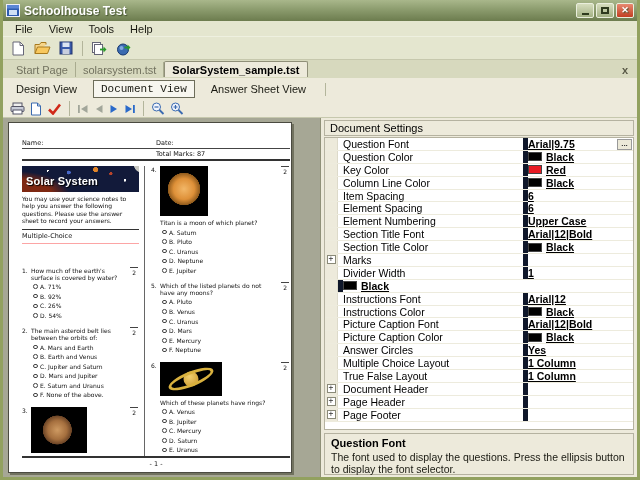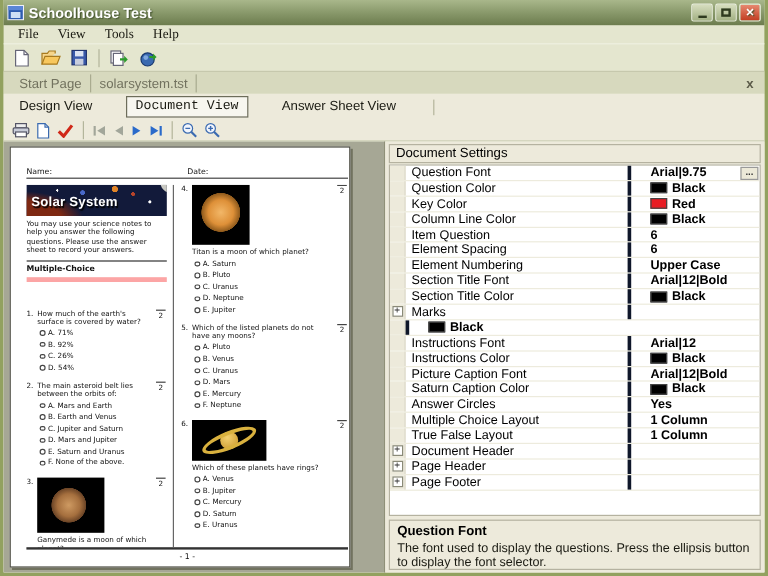--- a/index.html
+++ b/index.html
@@ -25,42 +25,42 @@
     background:linear-gradient(180deg,#D6DDBE,#A3B184); color:#2E3A1E;
     font-size:9px; line-height:9px; font-weight:bold; cursor:default;
   }
   .winbtn.close{ background:linear-gradient(180deg,#E78970,#C23E22); color:#fff; }
   .winbtn .minbar{ width:7px; height:2px; background:#2E3A1E; margin-top:6px; }
   .winbtn .maxbox{ width:8px; height:7px; border:2px solid #2E3A1E; border-top-width:2px; }
 
   
   .menubar{ height:16px; flex:none; display:flex; align-items:center; padding-left:4px;
     font-size:11px; color:#1a1a12; border-bottom:1px solid #eef0e0; }
-  .menuitem{ padding:4px 8px;font-family:Liberation Serif, serif; }
+  .menuitem{ padding:4px 8px; }
 
   
   .toolbar{ height:23px; flex:none; display:flex; align-items:center; gap:4px;
     padding:1px 5px; border-bottom:1px solid #c6c8ad; }
   .tbtn{ width:20px; height:19px; display:flex; align-items:center; justify-content:center; border:1px solid transparent; }
   .tsep{ width:1px; height:15px; background:#b3b59b; margin:0 2px; flex:none; }
 
   
   .tabstrip{ height:18px; flex:none; background:#D7D9BE; display:flex; align-items:center;
     padding-left:6px; position:relative; }
   .doctab{ font-size:11px; color:#72725f; padding:2px 7px 1px 7px; border-right:1px solid #a9ab8f;
     white-space:nowrap; }
   .doctab:last-of-type{ border-right:none; }
   .doctab.active{ background:#EDEADB; color:#000; font-weight:bold;
     border:1px solid #8f8f78; border-bottom:none; border-radius:2px 2px 0 0; }
   .tab-close{ position:absolute; right:7px; bottom:2px; font-size:11px; line-height:11px;
     color:#5a5a48; font-weight:bold; padding:0 2px; }
 
   
   .viewtabs{ height:22px; flex:none; background:#EDEADB; display:flex; align-items:center;
-    padding:0 5px; gap:20px; }
+    padding:0 5px; gap:8px; }
   .viewtab{ font-size:11px; color:#1a1a12; padding:2px 7px; border:1px solid transparent; }
   .viewtab.active{ background:#F7F6EF; border-color:#6d6d5a;font-family:Liberation Mono, monospace; }
   .viewtab-sep{ width:1px; height:13px; background:#b3b59b; margin-left:3px; }
 
   
   .previewbar{ height:18px; flex:none; background:#EDEADB; border-bottom:1px solid #c6c8ad;
     display:flex; align-items:center; gap:5px; padding:0 7px; }
   .pbtn{ display:flex; align-items:center; justify-content:center; height:16px; }
 
   
@@ -93,22 +93,22 @@
       radial-gradient(circle 3px at 40% 25%, #4868C8 0 60%, transparent 70%),
       radial-gradient(circle 2.5px at 76% 30%, #B8442A 0 60%, transparent 70%),
       radial-gradient(circle 14px at 103% -8%, #C9C9C2 0 60%, transparent 66%),
       radial-gradient(ellipse 70px 30px at -6% 110%, #7E2812 0 52%, rgba(126,40,18,0) 78%),
       #121A3A; }
   .banner-text{ position:absolute; left:4px; bottom:5px; color:#fff; font-weight:bold;
     font-size:11px; letter-spacing:.2px; text-shadow:1px 1px 1px #000;
     font-family:"Liberation Sans",sans-serif; }
 
   .instructions{ font-size:6px; line-height:7.4px; margin:3px 0 4px 0; }
-  .sectiontitle{ font-size:6.5px; font-weight:bold; border-top:1.5px solid #333;
-    border-bottom:4px solid #fca5a5; padding:2.5px 0; margin-bottom:23px; }
+  .sectiontitle{ font-size:6.5px; font-weight:normal; border-top:1.5px solid #333;
+    border-bottom:1px solid #fca5a5; padding:2.5px 0; margin-bottom:23px; }
 
   .q{ display:flex; font-size:6px; line-height:7px; margin-bottom:5.5px; }
   .qnum{ width:9px; flex:none; }
   .qbody{ flex:1; position:relative; padding-right:15px; }
   .qmarks{ position:absolute; top:0; right:1px; border-top:1px solid #444; padding:1px 2px 0 2px; }
   .qtext{ padding-right:2px; }
   .qopts{ margin-top:2.5px; }
   .opt{ display:flex; align-items:center; margin:0 0 2.6px 2px; }
   .radio{ width:4.5px; height:4.5px; border:1px solid #444; border-radius:50%; flex:none; margin-right:2.5px; }
   .qimg{ margin-bottom:3px; background:#000; position:relative; overflow:hidden; }
@@ -126,22 +126,22 @@
   .settings{ flex:1; min-width:0; display:flex; flex-direction:column; padding:2px 3px; background:#EDEADB; }
   .sheader{ flex:none; height:16px; border:1px solid #b5b2a0; background:#EDEADB;
     display:flex; align-items:center; padding:0 5px; font-size:11px; color:#000; margin-bottom:1px; }
   .grid{ flex:1; min-height:0; background:#fff; border:1px solid #b5b2a0; overflow:hidden; font-size:10.5px; }
   .grow{ height:12.9px; display:flex; align-items:stretch; border-bottom:1px solid #EDEBDD; }
   .ggutter{ width:13px; flex:none; background:#EDEADB; border-right:1px solid #DDDACA;
     display:flex; align-items:center; justify-content:center; }
   .expander{ width:9px; height:9px; border:1px solid #8a8a78; background:#fff; color:#333;
     font-size:8px; line-height:6px; text-align:center; font-family:"DejaVu Sans Mono",monospace; }
   .glabel{ width:185px; flex:none; padding-left:5px; display:flex; align-items:center; color:#000; }
-  .gvalue{ flex:1; border-left:3px solid #0f172a; display:flex; align-items:center; gap:4px;
-    padding-left:16px; font-weight:bold; position:relative; }
+  .gvalue{ flex:1; border-left:5px solid #0f172a; display:flex; align-items:center; gap:4px;
+    padding-left:0; font-weight:bold; position:relative;text-decoration:underline; }
   .swatch{ width:14px; height:9px; border:1px solid #444; flex:none; }
   .ellipsis-btn{ position:absolute; right:1px; top:1px; width:15px; height:10.5px;
     background:#ECE9D8; border:1px solid #999; font-size:8px; line-height:7px; text-align:center; color:#333; }
 
   .descbox{ flex:none; height:42px; margin-top:3px; border:1px solid #b5b2a0;
     background:#EDEADB; padding:3px 6px; }
   .desc-title{ font-size:11px; font-weight:bold; margin-bottom:2px; }
   .desc-text{ font-size:10.5px; line-height:12px; color:#1a1a12; }
 
   svg{ display:block; }
@@ -213,20 +213,21 @@
           <circle cx="5.5" cy="7" r="2" fill="#7FA8DF"></circle>
           <path d="M8.5 6.5h4" stroke="#2A9A2A" stroke-width="1.8" fill="none"></path>
           <path d="M11.5 3.5l3 3-3 3z" fill="#2A9A2A"></path>
         </svg>
     </span>
   </div>
 
   <div class="tabstrip" id="tabstrip">
     <span class="doctab">Start Page</span>
       <span class="doctab">solarsystem.tst</span>
+      <span class="doctab active">SolarSystem_sample.tst</span>
       <span class="tab-close">x</span>
   </div>
 
   <div class="viewtabs" id="viewtabs">
       <span class="viewtab">Design View</span>
       <span class="viewtab active">Document View</span>
       <span class="viewtab">Answer Sheet View</span>
       <span class="viewtab-sep"></span>
     </div>
 
@@ -289,20 +290,24 @@
     </span>
   </div>
 
   <div class="content">
 
     <div class="preview-area">
       <div class="page">
         <div class="ph-row">
           <span>Name:</span>
           <span>Date:</span>
+        </div>
+        <div class="ph-row2">
+          <span></span>
+          <span>Total Marks: 87</span>
         </div>
         <div class="pbody">
           <div class="colL" id="colL">
             <div class="banner">
               <span class="banner-text">Solar System</span>
             </div>
             <div class="instructions">You may use your science notes to help you answer the following questions. Please use the answer sheet to record your answers.</div>
             <div class="sectiontitle">Multiple-Choice</div>
           <div class="q">
                 <span class="qnum">1.</span>
@@ -505,21 +510,21 @@
           <div class="grow">
             <div class="ggutter"></div>
             <div class="glabel">Column Line Color</div>
             <div class="gvalue">
               <span class="swatch" style="background: rgb(0, 0, 0);"></span>
               <span>Black</span>
             </div>
           </div>
           <div class="grow">
             <div class="ggutter"></div>
-            <div class="glabel">Item Question</div>
+            <div class="glabel">Item Spacing</div>
             <div class="gvalue">
               <span>6</span>
             </div>
           </div>
           <div class="grow">
             <div class="ggutter"></div>
             <div class="glabel">Element Spacing</div>
             <div class="gvalue">
               <span>6</span>
             </div>
@@ -548,20 +553,27 @@
           </div>
           <div class="grow">
             <div class="ggutter">
               <span class="expander">+</span>
             </div>
             <div class="glabel">Marks</div>
             <div class="gvalue"></div>
           </div>
           <div class="grow">
             <div class="ggutter"></div>
+            <div class="glabel">Divider Width</div>
+            <div class="gvalue">
+              <span>1</span>
+            </div>
+          </div>
+          <div class="grow">
+            <div class="ggutter"></div>
             <div class="gvalue">
               <span class="swatch" style="background: rgb(0, 0, 0);"></span>
               <span>Black</span>
             </div>
           </div>
           <div class="grow">
             <div class="ggutter"></div>
             <div class="glabel">Instructions Font</div>
             <div class="gvalue">
               <span>Arial|12</span>
@@ -577,21 +589,21 @@
           </div>
           <div class="grow">
             <div class="ggutter"></div>
             <div class="glabel">Picture Caption Font</div>
             <div class="gvalue">
               <span>Arial|12|Bold</span>
             </div>
           </div>
           <div class="grow">
             <div class="ggutter"></div>
-            <div class="glabel">Saturn Caption Color</div>
+            <div class="glabel">Picture Caption Color</div>
             <div class="gvalue">
               <span class="swatch" style="background: rgb(0, 0, 0);"></span>
               <span>Black</span>
             </div>
           </div>
           <div class="grow">
             <div class="ggutter"></div>
             <div class="glabel">Answer Circles</div>
             <div class="gvalue">
               <span>Yes</span>

